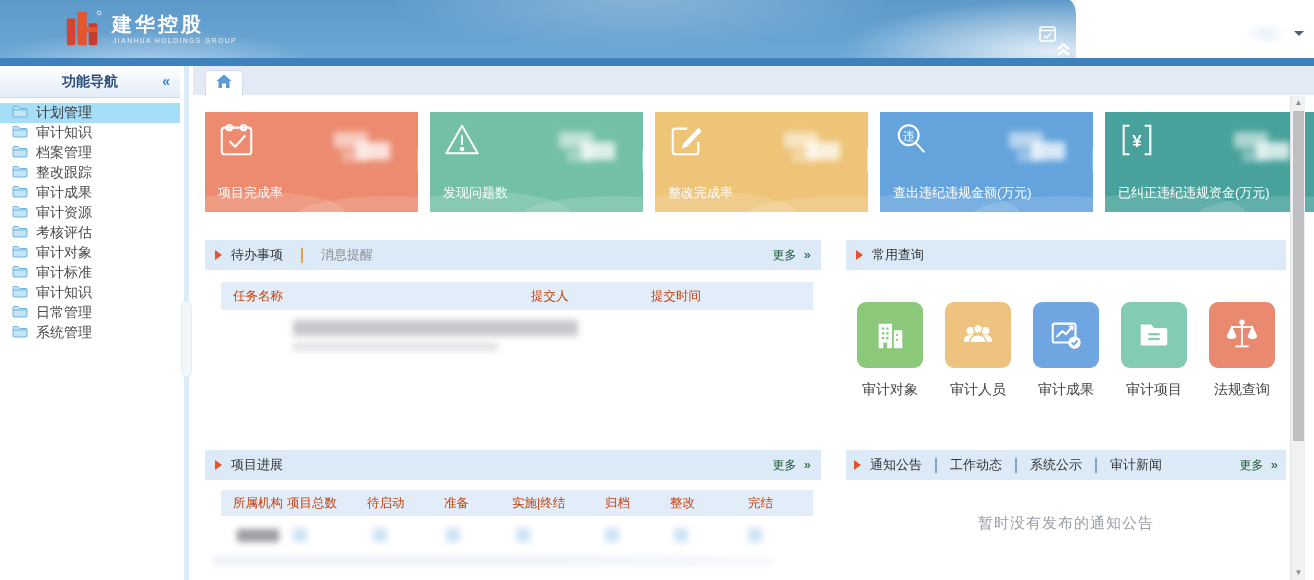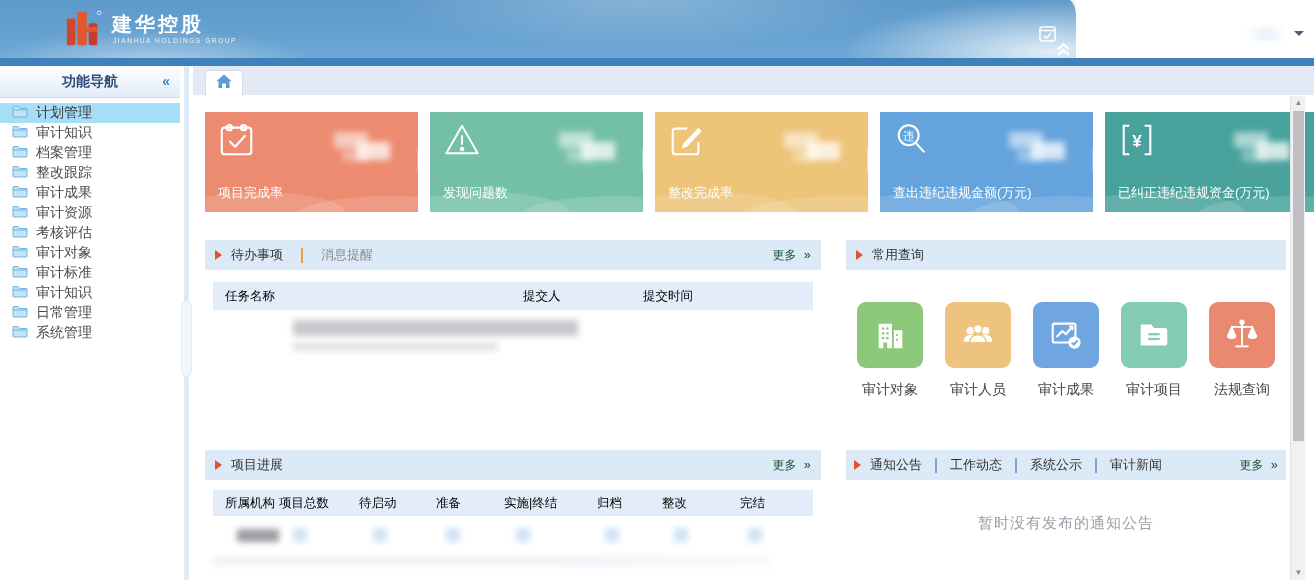--- a/index.html
+++ b/index.html
@@ -72,22 +72,22 @@
   
   .panel { position:absolute; background:#fff; }
   .panel-head { height:30px; background:#dceaf8; display:flex; align-items:center; padding:12px 10px; font-size:13px; color:#333; }
   .tri { width:0; height:0; border-top:5px solid transparent; border-bottom:5px solid transparent;
     border-left:7px solid #e0532c; margin-right:9px; }
   .ptab { cursor:pointer; }
   .ptab.inactive { color:#8a8a8a; }
   .vdiv { width:2px; height:15px; background:#e9a23b; margin:0 18px; }
   .vdiv.blue { background:#7fa3cf; margin:0 13px; }
   .more { margin-left:auto; color:#14532d; font-size:12px; cursor:pointer; white-space:nowrap;font-family:Liberation Mono, monospace; }
-  .thead { margin:12px 8px 0 8px; height:28px; background:#e3edf9; display:flex; align-items:center;
-    font-size:12.5px; color:#000000; }
+  .thead { margin:12px 8px 0 16px; height:28px; background:#e3edf9; display:flex; align-items:center;
+    font-size:12.5px; color:#c2410c; }
   .blur { filter:blur(3px); border-radius:1px; }
 
   
   .p-todo { left:12px; top:144px; width:616px; height:200px; }
   .p-todo .c1 { flex:0 0 310px; padding-left:12px; }
   .p-todo .c2 { flex:0 0 120px; }
   .p-todo .c3 { flex:0 0 150px; }
   .todo-row { margin:10px 8px 0 88px; }
   .todo-blur1 { width:285px; height:16px; background:#c7c7cc; }
   .todo-blur2 { width:205px; height:9px; background:#e3e3e8; margin-top:6px; }

